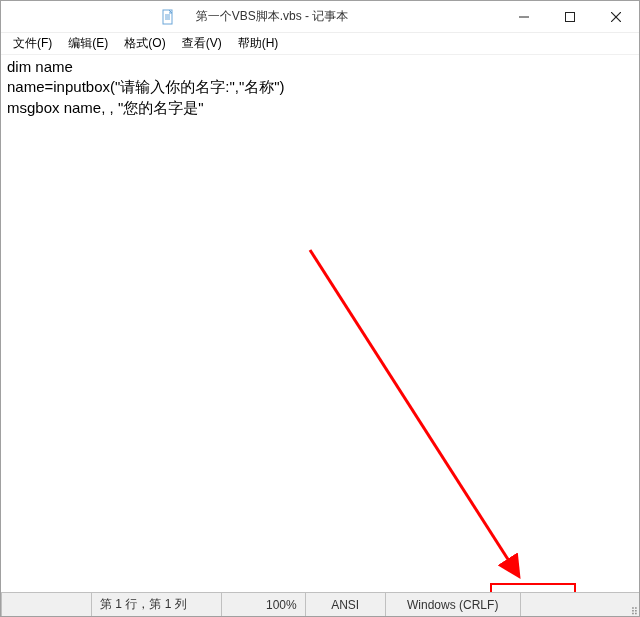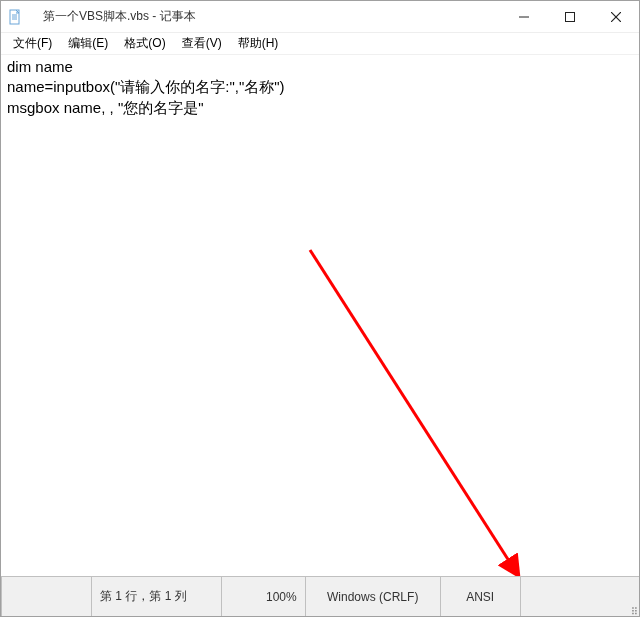--- a/index.html
+++ b/index.html
@@ -21,21 +21,21 @@
       position: relative;
     }
     
     .titlebar {
       height: 32px;
       display: flex;
       align-items: center;
       background: #fff;
       border-bottom: 1px solid #eee;
     }
-    .title-left { display: flex; align-items: center; flex: 1; padding-left: 6px; gap: 20px; }
+    .title-left { display: flex; align-items: center; flex: 1; padding-left: 6px; gap: 20px; justify-content: center; }
     .doc-icon { width: 16px; height: 16px; display: inline-flex; align-items: center; justify-content: center; }
     .title-text { font-size: 12px; color: #333; }
     .win-controls { display: flex; height: 100%; }
     .win-btn {
       width: 46px; height: 32px;
       display: flex; align-items: center; justify-content: center;
       font-family: "Segoe UI Symbol", sans-serif;
       font-size: 11px; color: #222;
       background: transparent;
       border: none;
@@ -64,21 +64,21 @@
       font-size: 15px;
       color: #000;
       white-space: pre;
       overflow: auto;
       line-height: 1.35;
       border: none;
       outline: none;
     }
     
     .statusbar {
-      height: 40px;
+      height: 24px;
       border-top: 1px solid #c0c0c0;
       display: flex;
       align-items: stretch;
       font-size: 12px;
       color: #333;
       background: #f0f0f0;
     }
     .status-cell {
       border-left: 1px solid #c0c0c0;
       display: flex; align-items: center;
@@ -172,22 +172,22 @@
   </div>
 
   <div class="editor">dim name
 name=inputbox("请输入你的名字:","名称")
 msgbox name, , "您的名字是"</div>
 
   <div class="statusbar">
     <div class="status-cell status-spacer"></div>
     <div class="status-cell status-pos">第 1 行，第 1 列</div>
     <div class="status-cell status-zoom">100%</div>
+    <div class="status-cell status-enc">ANSI</div>
     <div class="status-cell status-eol">Windows (CRLF)</div>
-    <div class="status-cell status-enc">ANSI</div>
     <div class="status-cell status-grip">
       <span class="grip-dots">⠿</span>
     </div>
   </div>
 
   <div class="watermark">CSDN @NuclearDalance</div>
 
 </div>
 
 <div class="highlight-box"></div>

